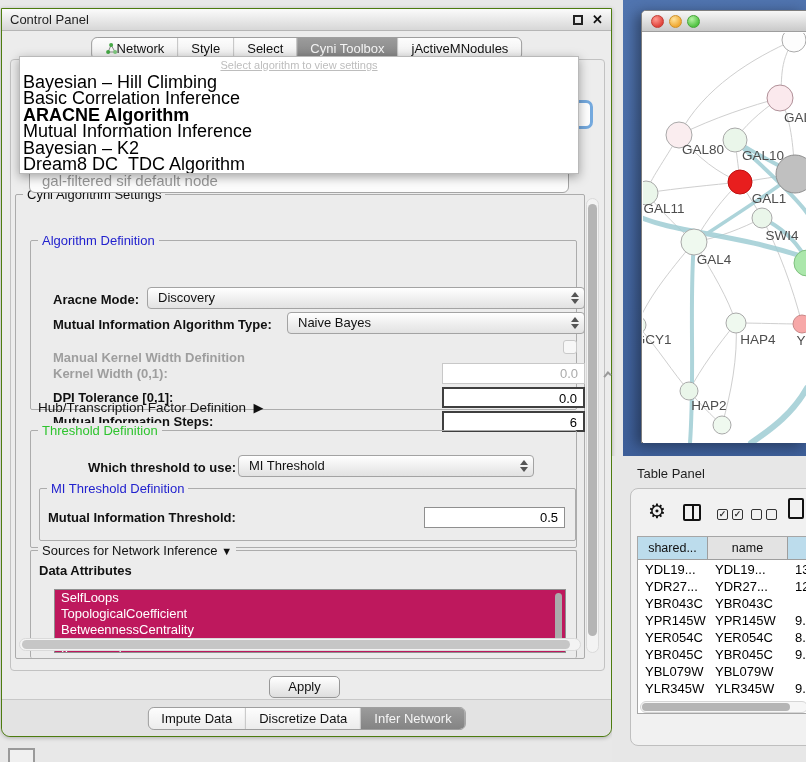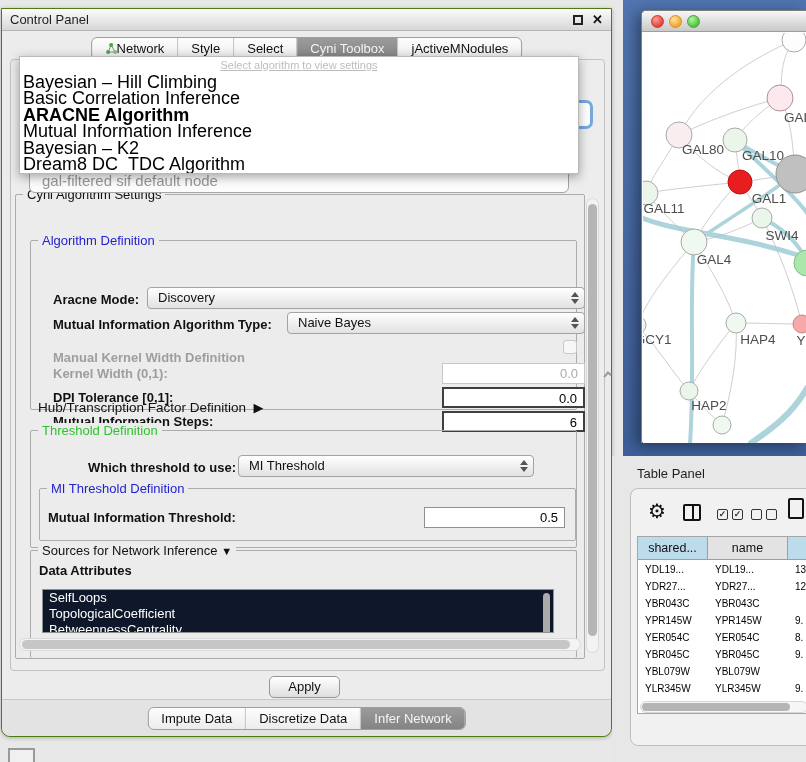--- a/index.html
+++ b/index.html
@@ -62,22 +62,22 @@
   .stepper:after  { content:""; position:absolute; left:1px; bottom:1px;
         border-left:4px solid transparent; border-right:4px solid transparent; border-top:5px solid #555; }
   .tfield { position:absolute; height:21px; background:#FFF; font-size:13px; line-height:19px;
         text-align:right; padding-right:6px; color:#000; }
   .tfield.strong { border:2px solid #3F3F3F; }
   .tfield.dim { border:1px solid #C8C8C8; color:#ABABAB; }
   .tfield.norm { border:1px solid #8F8F8F; }
   .cbox { position:absolute; width:14px; height:14px; border:1px solid #C9C9C9; border-radius:3px; background:#F7F7F7; }
   .arrow-right { display:inline-block; color:#111; font-size:13px; }
   
-  .attr-list { position:absolute; left:11px; top:38px; width:512px; height:44px;
-        background:#0f172a; border:1px solid #8F8F8F; overflow:hidden; }
+  .attr-list { position:absolute; left:23px; top:38px; width:512px; height:64px;
+        background:#be185d; border:1px solid #8F8F8F; overflow:hidden; }
   .attr-item { color:#FFF; font-size:13px; line-height:16px; padding-left:6px; white-space:nowrap; }
   .attr-scroll { position:absolute; right:3px; top:3px; width:7px; height:52px;
         background:#ABABAB; border-radius:4px; }
   
   .vscroll { position:absolute; left:570px; top:3px; width:13px; height:455px;
         background:#F3F3F3; border:1px solid #DADADA; border-radius:7px; }
   .vscroll .thumb { position:absolute; left:1px; top:5px; width:9px; height:432px;
         background:#B5B5B5; border-radius:5px; }
   .hscroll { position:absolute; left:3px; top:443px; width:562px; height:13px;
         background:#F3F3F3; border:1px solid #DADADA; border-radius:7px; }
@@ -125,21 +125,21 @@
   .tbl-box { position:absolute; left:6px; top:47px; width:200px; height:178px;
         background:#FFF; border:1px solid #A6A6A6; }
   .thead { position:absolute; left:0; top:0; height:23px; display:flex; }
   .th { height:23px; border-right:1px solid #9E9E9E; border-bottom:1px solid #9E9E9E;
         font-size:12.5px; text-align:center; line-height:22px; color:#111; overflow:hidden; }
   .th.c0 { width:70px; background:#BCDCEC; }
   .th.c1 { width:80px; background:#E3E3E3; }
   .th.c2 { width:50px; background:#BCDCEC; }
   .trows { position:absolute; left:0; top:24px; width:200px; height:139px; overflow:hidden; }
   .trow { display:flex; height:17px; }
-  .tcell { font-size:10px; line-height:17px; padding-left:7px; color:#000; overflow:hidden; white-space:nowrap; }
+  .tcell { font-size:13px; line-height:17px; padding-left:7px; color:#000; overflow:hidden; white-space:nowrap; }
   .tcell.c0 { width:70px; }
   .tcell.c1 { width:80px; }
   .tcell.c2 { width:50px; }
   .tbl-hscroll { position:absolute; left:2px; top:164px; width:168px; height:12px;
         background:#F6F6F6; border:1px solid #D6D6D6; border-radius:6px; }
   .tbl-hscroll .thumb { position:absolute; left:1px; top:1px; width:148px; height:8px; background:#B5B5B5; border-radius:4px; }
 </style>
 </head>
 <body>
 

